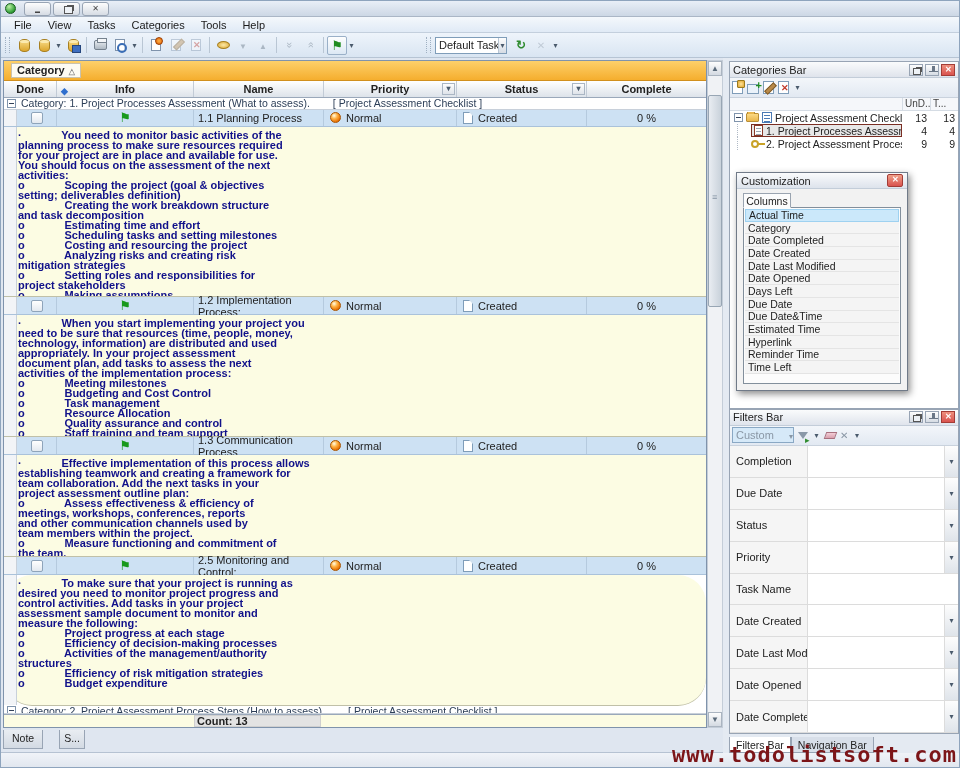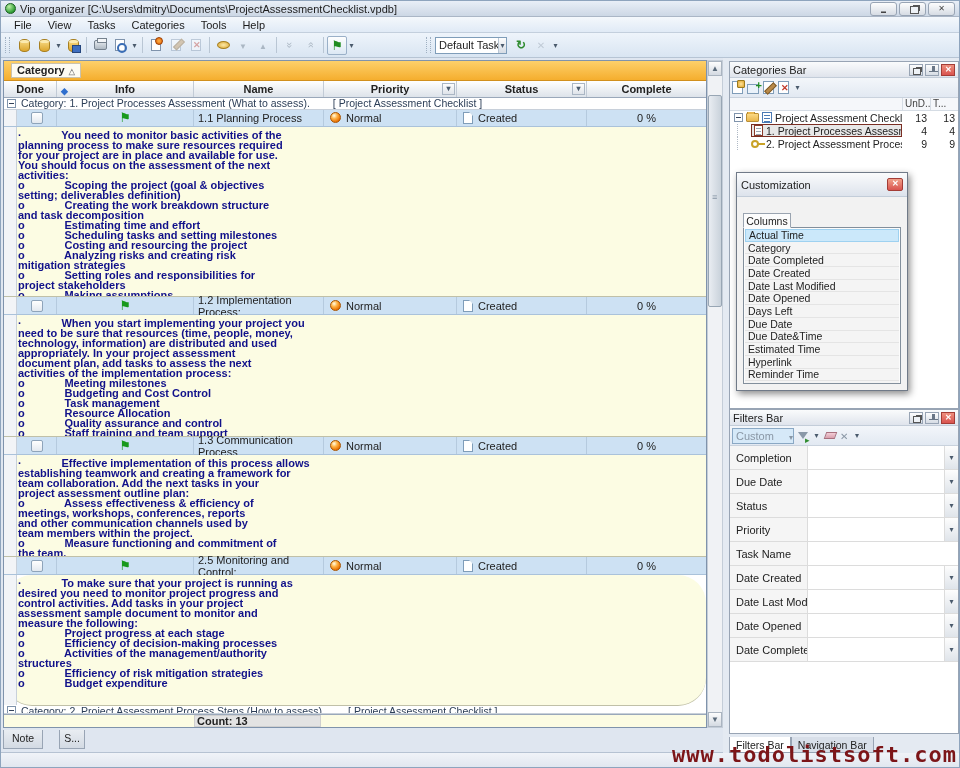--- a/index.html
+++ b/index.html
@@ -149,49 +149,48 @@
   .selitem { display:flex; align-items:center; gap:3px; border:1px solid #7a2e23; background:#e8e8e8; padding:0 2px; height:13px; overflow:hidden; flex:1; }
   .treeindent { width:14px; flex:0 0 auto; border-left:1px dotted #b0bac6; height:13px; margin-left:7px; }
   .catsbody { flex:1; background:#fff; }
 
   
   .fcombo { width:62px; height:16px; background:#d6e9f8; border:1px solid #8aa8c4; color:#8a97a5; display:flex; align-items:center; }
   .fcombo .cval { flex:1; padding-left:3px; }
   .fi-funnel { width:0; height:0; border-left:5px solid transparent; border-right:5px solid transparent; border-top:7px solid #8a98a8; position:relative; }
   .fi-funnel::after { content:"▸"; position:absolute; left:2px; top:-4px; color:#2e8b2e; font-size:9px; }
   .fi-eraser { width:11px; height:7px; background:linear-gradient(#f3cdd6,#d9a0ae); border:1px solid #a8707e; transform:skewX(-20deg); }
-  .frow { height:24px; display:flex; border-bottom:1px solid #dcdcdc; align-items:stretch; }
+  .frow { height:32px; display:flex; border-bottom:1px solid #dcdcdc; align-items:stretch; }
   .flabel { width:78px; background:#f5f5f5; border-right:1px solid #dcdcdc; display:flex; align-items:center; padding-left:6px; white-space:nowrap; overflow:hidden; }
   .fvalue { flex:1; background:#fff; }
   .fdrop { width:14px; border-left:1px solid #dcdcdc; background:linear-gradient(#fdfdfd,#dfe4ea); display:flex; align-items:center; justify-content:center; }
   .fdrop::before { content:"▾"; font-size:8px; color:#4a5a6c; }
   .filtersbody { flex:1; background:#fff; }
   .rtabs { position:absolute; left:6px; top:679px; display:flex; }
   .rtab { height:16px; padding:2px 6px; border:1px solid #98a4b4; border-top:none; background:#fff; font-size:10.5px; }
   .rtab.inactive { background:#d8dfe9; }
 
   
   .dialog { position:absolute; left:735px; top:171px; width:172px; height:219px; background:#f2f2f2; border:1px solid #707a88; box-shadow:2px 3px 7px rgba(0,0,0,.45); z-index:40; display:flex; flex-direction:column; }
-  .dtitle { height:24px; background:linear-gradient(#fafbfc,#dde3ec); border-bottom:1px solid #c3cdd9; display:flex; align-items:center; padding:0 4px; }
+  .dtitle { height:16px; background:linear-gradient(#fafbfc,#dde3ec); border-bottom:1px solid #c3cdd9; display:flex; align-items:center; padding:0 4px; }
   .dtitle .dt { flex:1; }
   .dclose { width:16px; height:13px; background:linear-gradient(#f0a088,#d9534f); border:1px solid #a33c36; border-radius:2px; position:relative; }
   .dclose::before { content:"✕"; position:absolute; left:4px; top:0px; color:#fff; font-size:8px; font-weight:bold; }
-  .dtab { margin:16px 0 0 6px; width:48px; height:15px; background:#fcfcfc; border:1px solid #9aa4b0; border-bottom:1px solid #fcfcfc; display:flex; align-items:center; justify-content:center; font-size:10.5px; position:relative; z-index:2; }
+  .dtab { margin:4px 0 0 6px; width:48px; height:15px; background:#fcfcfc; border:1px solid #9aa4b0; border-bottom:1px solid #fcfcfc; display:flex; align-items:center; justify-content:center; font-size:10.5px; position:relative; z-index:2; }
   .dlistwrap { margin:-1px 6px 6px 6px; flex:1; border:1px solid #828f9c; background:#fcfcfc; padding:1px; overflow:hidden; }
   .ditem { height:12.7px; border-bottom:1px solid #e4e4e4; display:flex; align-items:center; padding-left:3px; font-size:10.5px; background:#f4f4f4; }
   .ditem.sel { background:#cbe8fa; border:1px solid #9ed1f0; }
 </style>
 </head>
 <body>
 
 <div class="app">
 
   <div class="titlebar">
     <span class="appicon"></span>
-    <span class="titletext">Vip organizer [C:\Users\dmitry\Documents\ProjectAssessmentChecklist.vpdb]</span>
     <span class="winbtns">
       <span class="wbtn g-min"></span>
       <span class="wbtn g-restore"></span>
       <span class="wbtn g-close"></span>
     </span>
   </div>
 
   <div class="menubar">
     <span class="menuitem">File</span>
     <span class="menuitem">View</span>

